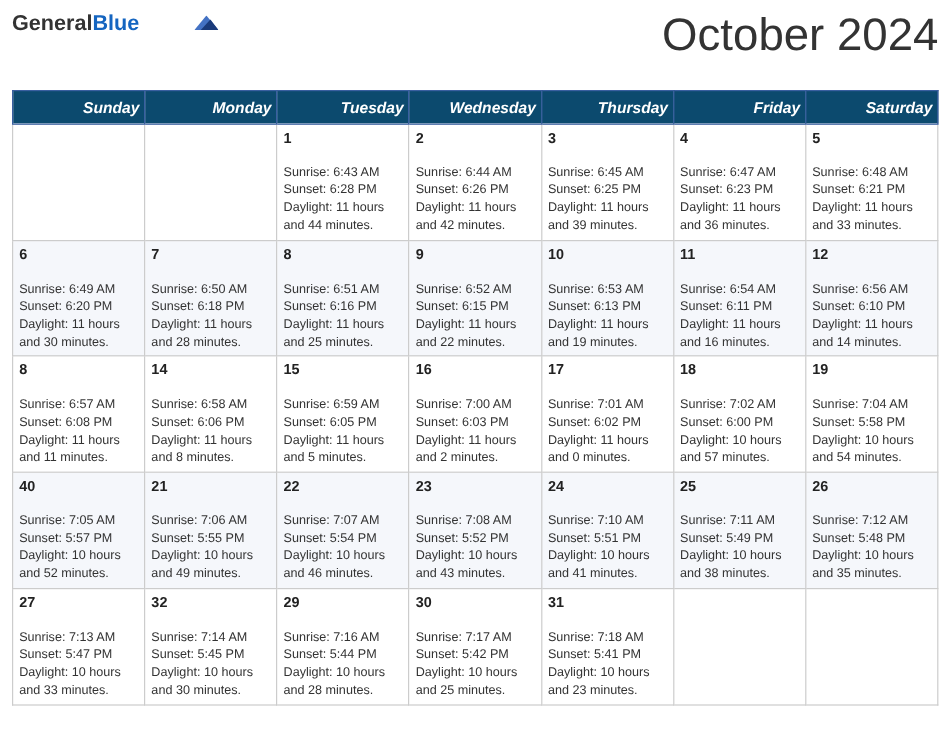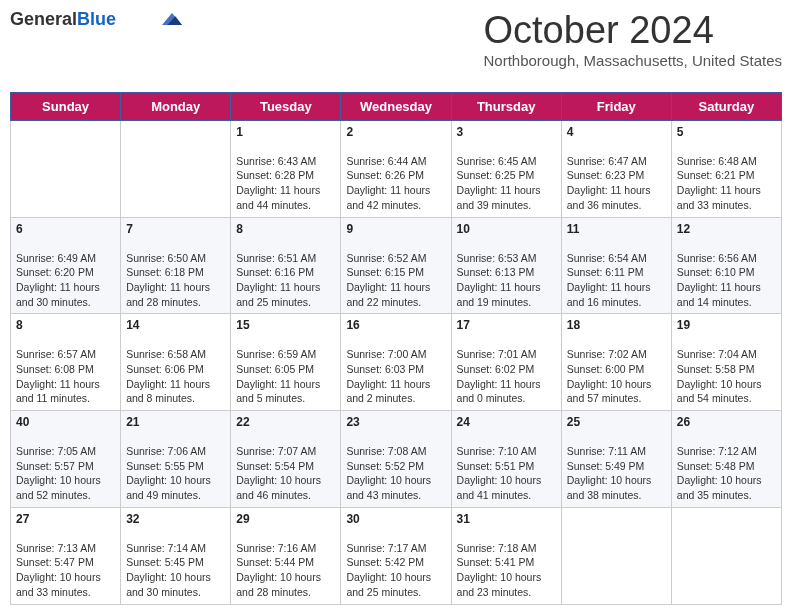--- a/index.html
+++ b/index.html
@@ -28,45 +28,46 @@
       line-height: 1.1;
     }
     .logo-text .blue { color: #1565c0; }
     .logo-icon {
       width: 20px;
       height: 12px;
       margin-left: 46px;
       margin-top: -2px;
     }
     .title-section {
-      text-align: left;
+      text-align: center;
     }
     .month-title {
       font-size: 38px;
       font-weight: 300;
       color: #333;
       line-height: 1.1;
     }
     .location {
       font-size: 15px;
       color: #555;
     }
     .calendar {
       width: 100%;
       border-collapse: collapse;
       border: 1px solid #ccc;
     }
     .calendar th {
-      background-color: #be185d;
+      background-color: #0c4a6e;
       color: white;
       font-size: 13px;
       font-weight: bold;
       padding: 6px 4px;
-      text-align: center;
+      text-align: right;
       border: 1px solid #3a5fa0;
+      font-style: italic;
     }
     .calendar td {
       border: 1px solid #ccc;
       vertical-align: top;
       padding: 4px 5px;
       width: 110px;
       min-height: 80px;
       background: #fff;
     }
     .calendar tr:nth-child(even) td {
@@ -99,21 +100,20 @@
         <span>General</span><span class="blue">Blue</span>
       </span>
       <svg class="logo-icon" viewBox="0 0 30 18">
         <polygon points="0,18 15,0 30,18" fill="#4472c4"></polygon>
         <polygon points="8,18 20,5 30,18" fill="#1a3a7a"></polygon>
       </svg>
     </div>
   </div>
   <div class="title-section">
     <div class="month-title">October 2024</div>
-    <div class="location">Northborough, Massachusetts, United States</div>
   </div>
 </div>
 
 <table class="calendar">
   <thead>
     <tr>
     <th>Sunday</th>
         <th>Monday</th>
         <th>Tuesday</th>
         <th>Wednesday</th>

